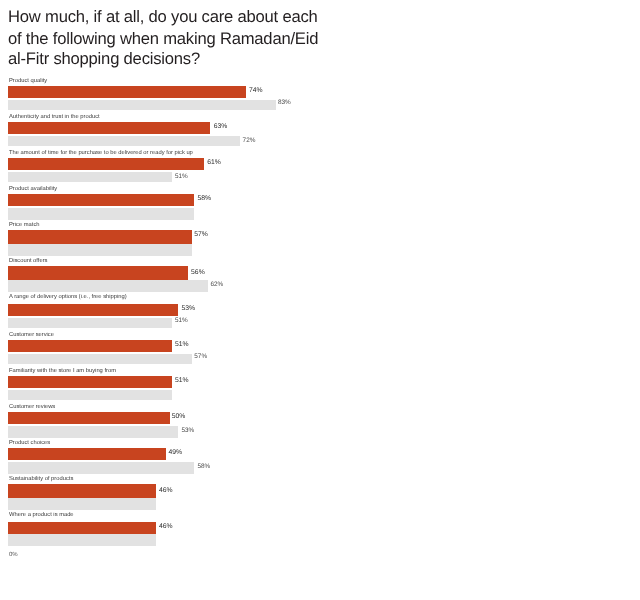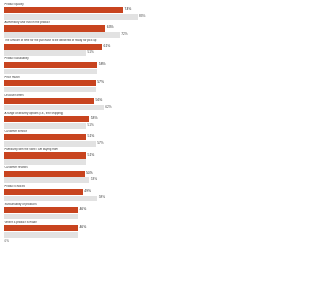--- a/index.html
+++ b/index.html
@@ -106,20 +106,21 @@
     color: #555555;
     padding-left: 0.5px;
     margin-top: 0.5px;
   }
 </style>
 </head>
 <body>
 
 <div class="page">
 
+  <h1 class="title">How much, if at all, do you care about each of the following when making Ramadan/Eid al-Fitr shopping decisions?</h1>
 
   <div class="chart" id="chart-rows">
       <div class="row">
         <div class="cat-label">Product quality</div>
         <div class="bars">
           <div class="bar-track">
             <div class="bar-fill" style="width: 74%; background: rgb(200, 68, 31);"></div>
             <div class="bar-value" style="left: 74%;">74%</div>
           </div>
           <div class="bar-track secondary">

